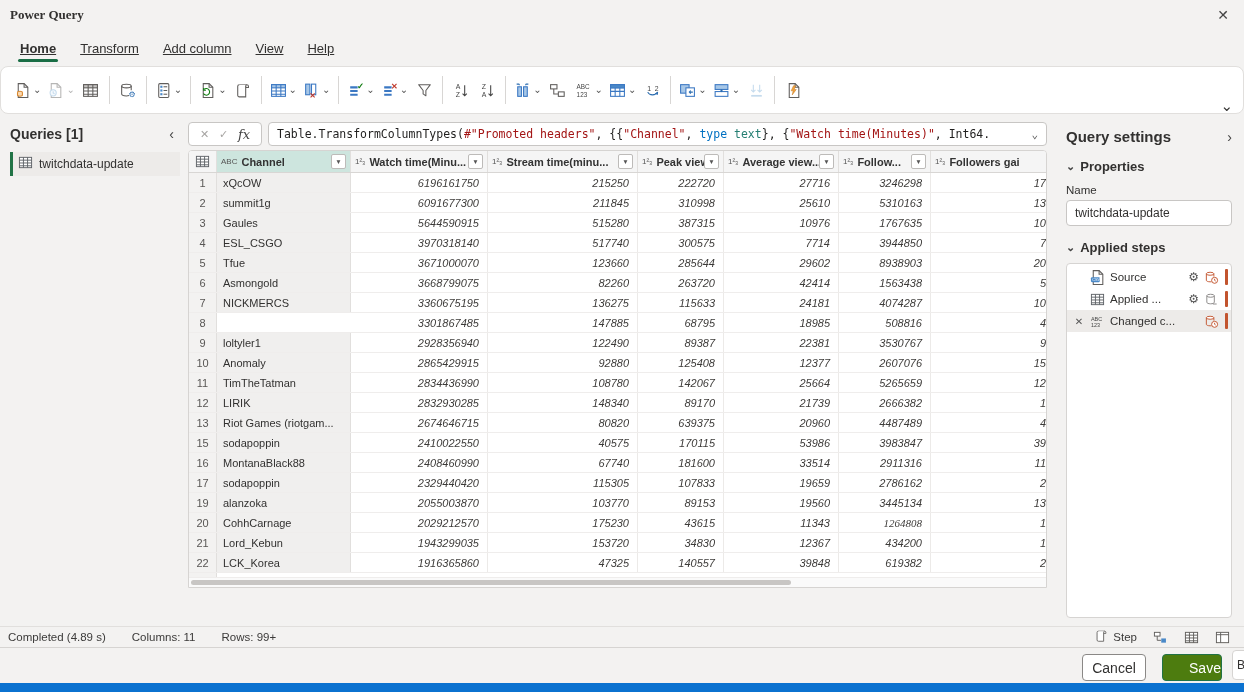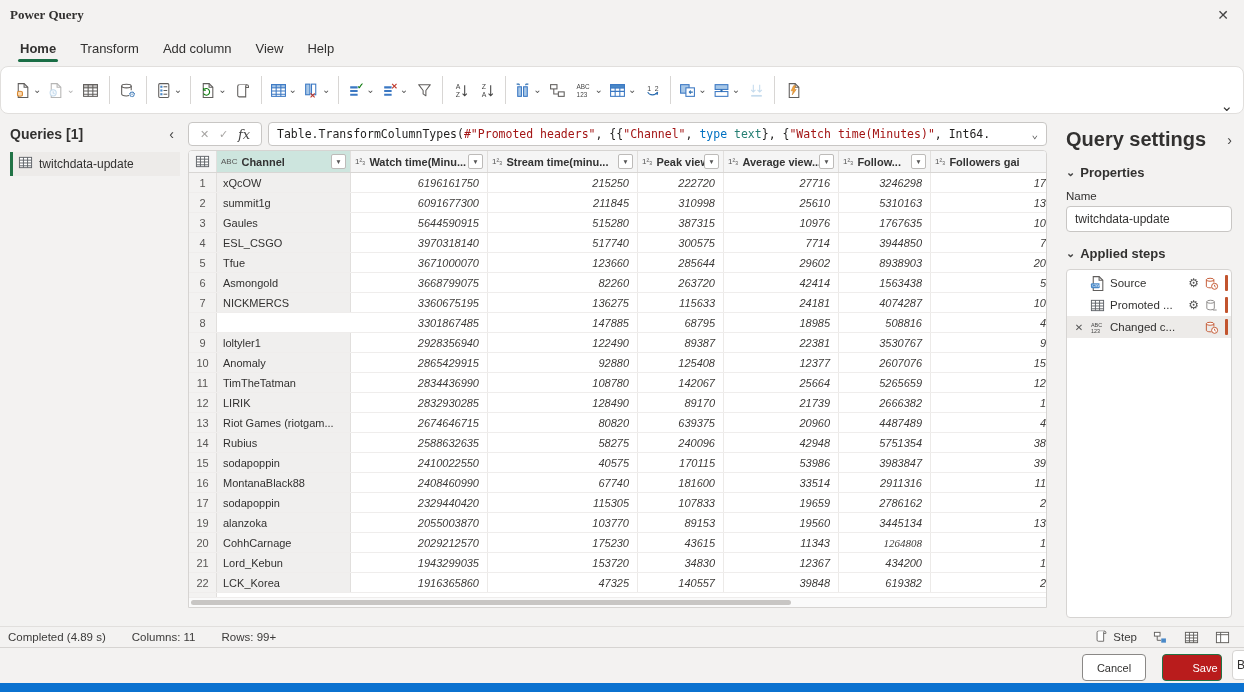--- a/index.html
+++ b/index.html
@@ -10,21 +10,21 @@
     font-size:12px;
   }
   
   #titlebar { position:absolute; left:0; top:0; right:0; height:30px; display:flex; align-items:center;font-family:Liberation Serif, serif; }
   .app-title { font-weight:bold; font-size:13px; padding-left:10px; }
   .search-box { position:absolute; left:436px; top:3px; width:448px; height:24px; background:#fff;
     border:1px solid #8a8886; border-radius:4px; display:flex; align-items:center; padding:0 8px; gap:8px; }
   .search-ph { color:#605e5c; font-size:12.5px; }
   .close-btn { position:absolute; right:10px; top:4px; width:22px; height:22px; display:flex; align-items:center; justify-content:center; color:#444; font-size:14px; cursor:pointer; }
   
-  #tabbar { position:absolute; left:0; top:32px; right:0; height:32px; display:flex; align-items:flex-end; gap:0; padding-left:8px; }
+  #tabbar { position:absolute; left:0; top:32px; right:0; height:32px; display:flex; align-items:flex-end; gap:0; padding-left:8px;text-decoration:underline; }
   .tab { padding:6px 12px 8px; font-size:13px; color:#323130; cursor:pointer; position:relative; }
   .tab.active { font-weight:bold; }
   .tab.active::after { content:""; position:absolute; left:10px; right:10px; bottom:2px; height:3px; background:#1a6e46; border-radius:2px; }
   
   #ribbon { position:absolute; left:0; top:66px; right:0; height:48px; background:#fff; border:1px solid #e1dfdd;
     border-radius:8px; display:flex; align-items:center; padding:0 10px; }
   .rb { height:32px; min-width:26px; display:flex; align-items:center; justify-content:center; padding:0 3px; border-radius:4px; cursor:pointer; }
   .rb svg { display:block; }
   .rb .caret { font-size:10px; color:#555; margin-left:2px; line-height:1; }
   .rb.disabled { opacity:.45; }
@@ -62,21 +62,21 @@
   .ch-cell { flex:0 0 auto; background:#f0efee; font-size:11px; color:#323130; display:flex; align-items:center; padding:0 6px; border-right:1px solid #e1dfdd; overflow:hidden; white-space:nowrap; cursor:pointer; }
   .n-cell { flex:0 0 auto; font-size:11px; font-style:italic; color:#3d3b39; display:flex; align-items:center; justify-content:flex-end; padding:0 8px 0 2px; border-right:1px solid #eceae8; overflow:hidden; white-space:nowrap; cursor:pointer; }
   .n-cell.last { padding-right:2px; border-right:none; }
   #grid-stub { height:5px; border-bottom:1px solid #efedec; display:flex; }
   #grid-stub .num-cell { height:100%; }
   #h-scroll { height:9px; background:#fafafa; position:relative; }
   #h-thumb { position:absolute; left:2px; top:2px; height:5px; width:70%; background:#c8c6c4; border-radius:3px; cursor:pointer; }
   
   #settings-panel { position:absolute; right:4px; top:122px; width:184px; bottom:66px; padding:6px 8px 0 10px; display:flex; flex-direction:column; }
   .sp-head { display:flex; align-items:center; justify-content:space-between; }
-  .sp-title { font-weight:bold; font-size:20px; }
+  .sp-title { font-weight:bold; font-size:15px; }
   .sp-collapse { font-size:14px; color:#444; cursor:pointer; }
   .sect-head { display:flex; align-items:center; gap:5px; margin-top:14px; font-weight:bold; font-size:13px; cursor:pointer; }
   .sect-chev { font-size:11px; color:#444; }
   .name-label { margin-top:10px; font-size:11.5px; color:#323130; }
   #name-input { margin-top:4px; width:100%; height:26px; background:#fff; border:1px solid #c8c6c4; border-radius:4px; display:flex; align-items:center; padding:0 8px; font-size:12px; }
   #steps-box { margin-top:8px; background:#fff; border:1px solid #d6d4d2; border-radius:4px; flex:1; margin-bottom:8px; padding-top:2px; overflow:hidden; }
   .step-row { height:22px; display:flex; align-items:center; gap:4px; padding-left:6px; position:relative; cursor:pointer; font-size:11.5px; }
   .step-row.selected { background:#edebe9; }
   .step-del { width:12px; font-size:10px; color:#555; text-align:center; cursor:pointer; }
   .step-ind { width:12px; }
@@ -85,21 +85,21 @@
   .step-gear { font-size:12px; color:#555; cursor:pointer; }
   .step-trail { width:16px; display:flex; align-items:center; justify-content:center; margin-right:2px; }
   .step-bar { width:3px; height:16px; background:#c2542e; border-radius:1px; margin-right:3px; flex:0 0 auto; }
   
   #statusbar { position:absolute; left:0; right:0; top:626px; height:22px; border-top:1px solid #e1dfdd; border-bottom:1px solid #d6d4d2; display:flex; align-items:center; font-size:11.5px; color:#3b3a39; padding:0 14px 0 8px; }
   .sb-seg { margin-right:26px; }
   #sb-right { margin-left:auto; display:flex; align-items:center; gap:16px; }
   .sb-tool { display:flex; align-items:center; gap:5px; cursor:pointer; }
   
   #footer { position:absolute; left:0; right:0; top:648px; height:35px; }
-  .btn { position:absolute; top:6px; height:27px; border-radius:4px; font-size:11px; display:flex; align-items:center; justify-content:center; cursor:pointer; font-family:"Liberation Sans", sans-serif; }
+  .btn { position:absolute; top:6px; height:27px; border-radius:4px; font-size:14px; display:flex; align-items:center; justify-content:center; cursor:pointer; font-family:"Liberation Sans", sans-serif; }
   #cancel-btn { right:98px; width:64px; background:#fff; border:1px solid #8a8886; color:#323130; }
   #save-btn { right:22px; width:60px; background:#217346; border:1px solid #217346; color:#fff; }
   #partial-el { position:absolute; right:-4px; top:2px; width:16px; height:30px; background:#fff; border:1px solid #d6d4d2; border-radius:4px 0 0 4px; display:flex; align-items:center; padding-left:4px; font-size:12px; color:#323130; }
   #bottombar { position:absolute; left:0; right:0; bottom:0; height:9px; background:#0b72d0; }
 </style>
 </head>
 <body>
 
 <div id="titlebar">
   <div class="app-title">Power Query</div>
@@ -525,45 +525,35 @@
           <div class="n-cell" style="width: 150px;">108780</div>
           <div class="n-cell" style="width: 86px;">142067</div>
           <div class="n-cell" style="width: 115px;">25664</div>
           <div class="n-cell" style="width: 92px;">5265659</div>
           <div class="n-cell last" style="width: 117px;">12</div>
         </div>
         <div class="g-row">
           <div class="num-cell">12</div>
           <div class="ch-cell" style="width: 134px;">LIRIK</div>
           <div class="n-cell" style="width: 137px;">2832930285</div>
-          <div class="n-cell" style="width: 150px;">128490</div>
+          <div class="n-cell" style="width: 150px;">148340</div>
           <div class="n-cell" style="width: 86px;">89170</div>
           <div class="n-cell" style="width: 115px;">21739</div>
           <div class="n-cell" style="width: 92px;">2666382</div>
           <div class="n-cell last" style="width: 117px;">1</div>
         </div>
         <div class="g-row">
           <div class="num-cell">13</div>
           <div class="ch-cell" style="width: 134px;">Riot Games (riotgam...</div>
           <div class="n-cell" style="width: 137px;">2674646715</div>
           <div class="n-cell" style="width: 150px;">80820</div>
           <div class="n-cell" style="width: 86px;">639375</div>
           <div class="n-cell" style="width: 115px;">20960</div>
           <div class="n-cell" style="width: 92px;">4487489</div>
           <div class="n-cell last" style="width: 117px;">4</div>
-        </div>
-        <div class="g-row">
-          <div class="num-cell">14</div>
-          <div class="ch-cell" style="width: 134px;">Rubius</div>
-          <div class="n-cell" style="width: 137px;">2588632635</div>
-          <div class="n-cell" style="width: 150px;">58275</div>
-          <div class="n-cell" style="width: 86px;">240096</div>
-          <div class="n-cell" style="width: 115px;">42948</div>
-          <div class="n-cell" style="width: 92px;">5751354</div>
-          <div class="n-cell last" style="width: 117px;">38</div>
         </div>
         <div class="g-row">
           <div class="num-cell">15</div>
           <div class="ch-cell" style="width: 134px;">sodapoppin</div>
           <div class="n-cell" style="width: 137px;">2410022550</div>
           <div class="n-cell" style="width: 150px;">40575</div>
           <div class="n-cell" style="width: 86px;">170115</div>
           <div class="n-cell" style="width: 115px;">53986</div>
           <div class="n-cell" style="width: 92px;">3983847</div>
           <div class="n-cell last" style="width: 117px;">39</div>
@@ -677,21 +667,21 @@
         <span class="step-bar"></span>
       </div>
       <div class="step-row">
         <span class="step-ind"></span>
         <span class="step-ico">
           <svg viewBox="0 0 16 16" width="15" height="15">
             <rect x="1.5" y="2.5" width="13" height="11" fill="#fff" stroke="#5f6368"></rect>
             <path d="M1.5 5.5h13M1.5 8.5h13M1.5 11.5h13M5.8 2.5v11M10.2 2.5v11" stroke="#5f6368" fill="none"></path>
           </svg>
         </span>
-        <span class="step-lbl">Promoted ...</span>
+        <span class="step-lbl">Applied ...</span>
         <span class="step-gear">⚙</span>
         <span class="step-trail">
           <svg viewBox="0 0 16 16" width="15" height="15">
             <ellipse cx="7" cy="4" rx="4" ry="1.6" fill="#fff" stroke="#8a8886"></ellipse>
             <path d="M3 4v7c0 .9 1.8 1.6 4 1.6s4-.7 4-1.6V4" fill="none" stroke="#8a8886"></path>
             <path d="M9.5 12.8h4" stroke="#8a8886"></path>
           </svg>
         </span>
         <span class="step-bar"></span>
       </div>
@@ -746,16 +736,16 @@
         <svg viewBox="0 0 16 16" width="15" height="15">
           <rect x="1.5" y="2.5" width="13" height="11" fill="#fff" stroke="#605e5c"></rect>
           <path d="M6 2.5v11M1.5 5h13" stroke="#605e5c" fill="none"></path>
         </svg>
       </span>
   </div>
 </div>
 
 <div id="footer">
   <div class="btn" id="cancel-btn">Cancel</div>
-  <div class="btn" id="save-btn" style="background: #b91c1c; border-color: rgb(33, 115, 70); padding-left: 26px;">Save</div>
+  <div class="btn" id="save-btn" style="background: #4d7c0f; border-color: rgb(33, 115, 70); padding-left: 26px;">Save</div>
   <div id="partial-el">B</div>
 </div>
 <div id="bottombar"></div>
 
 </body></html>

